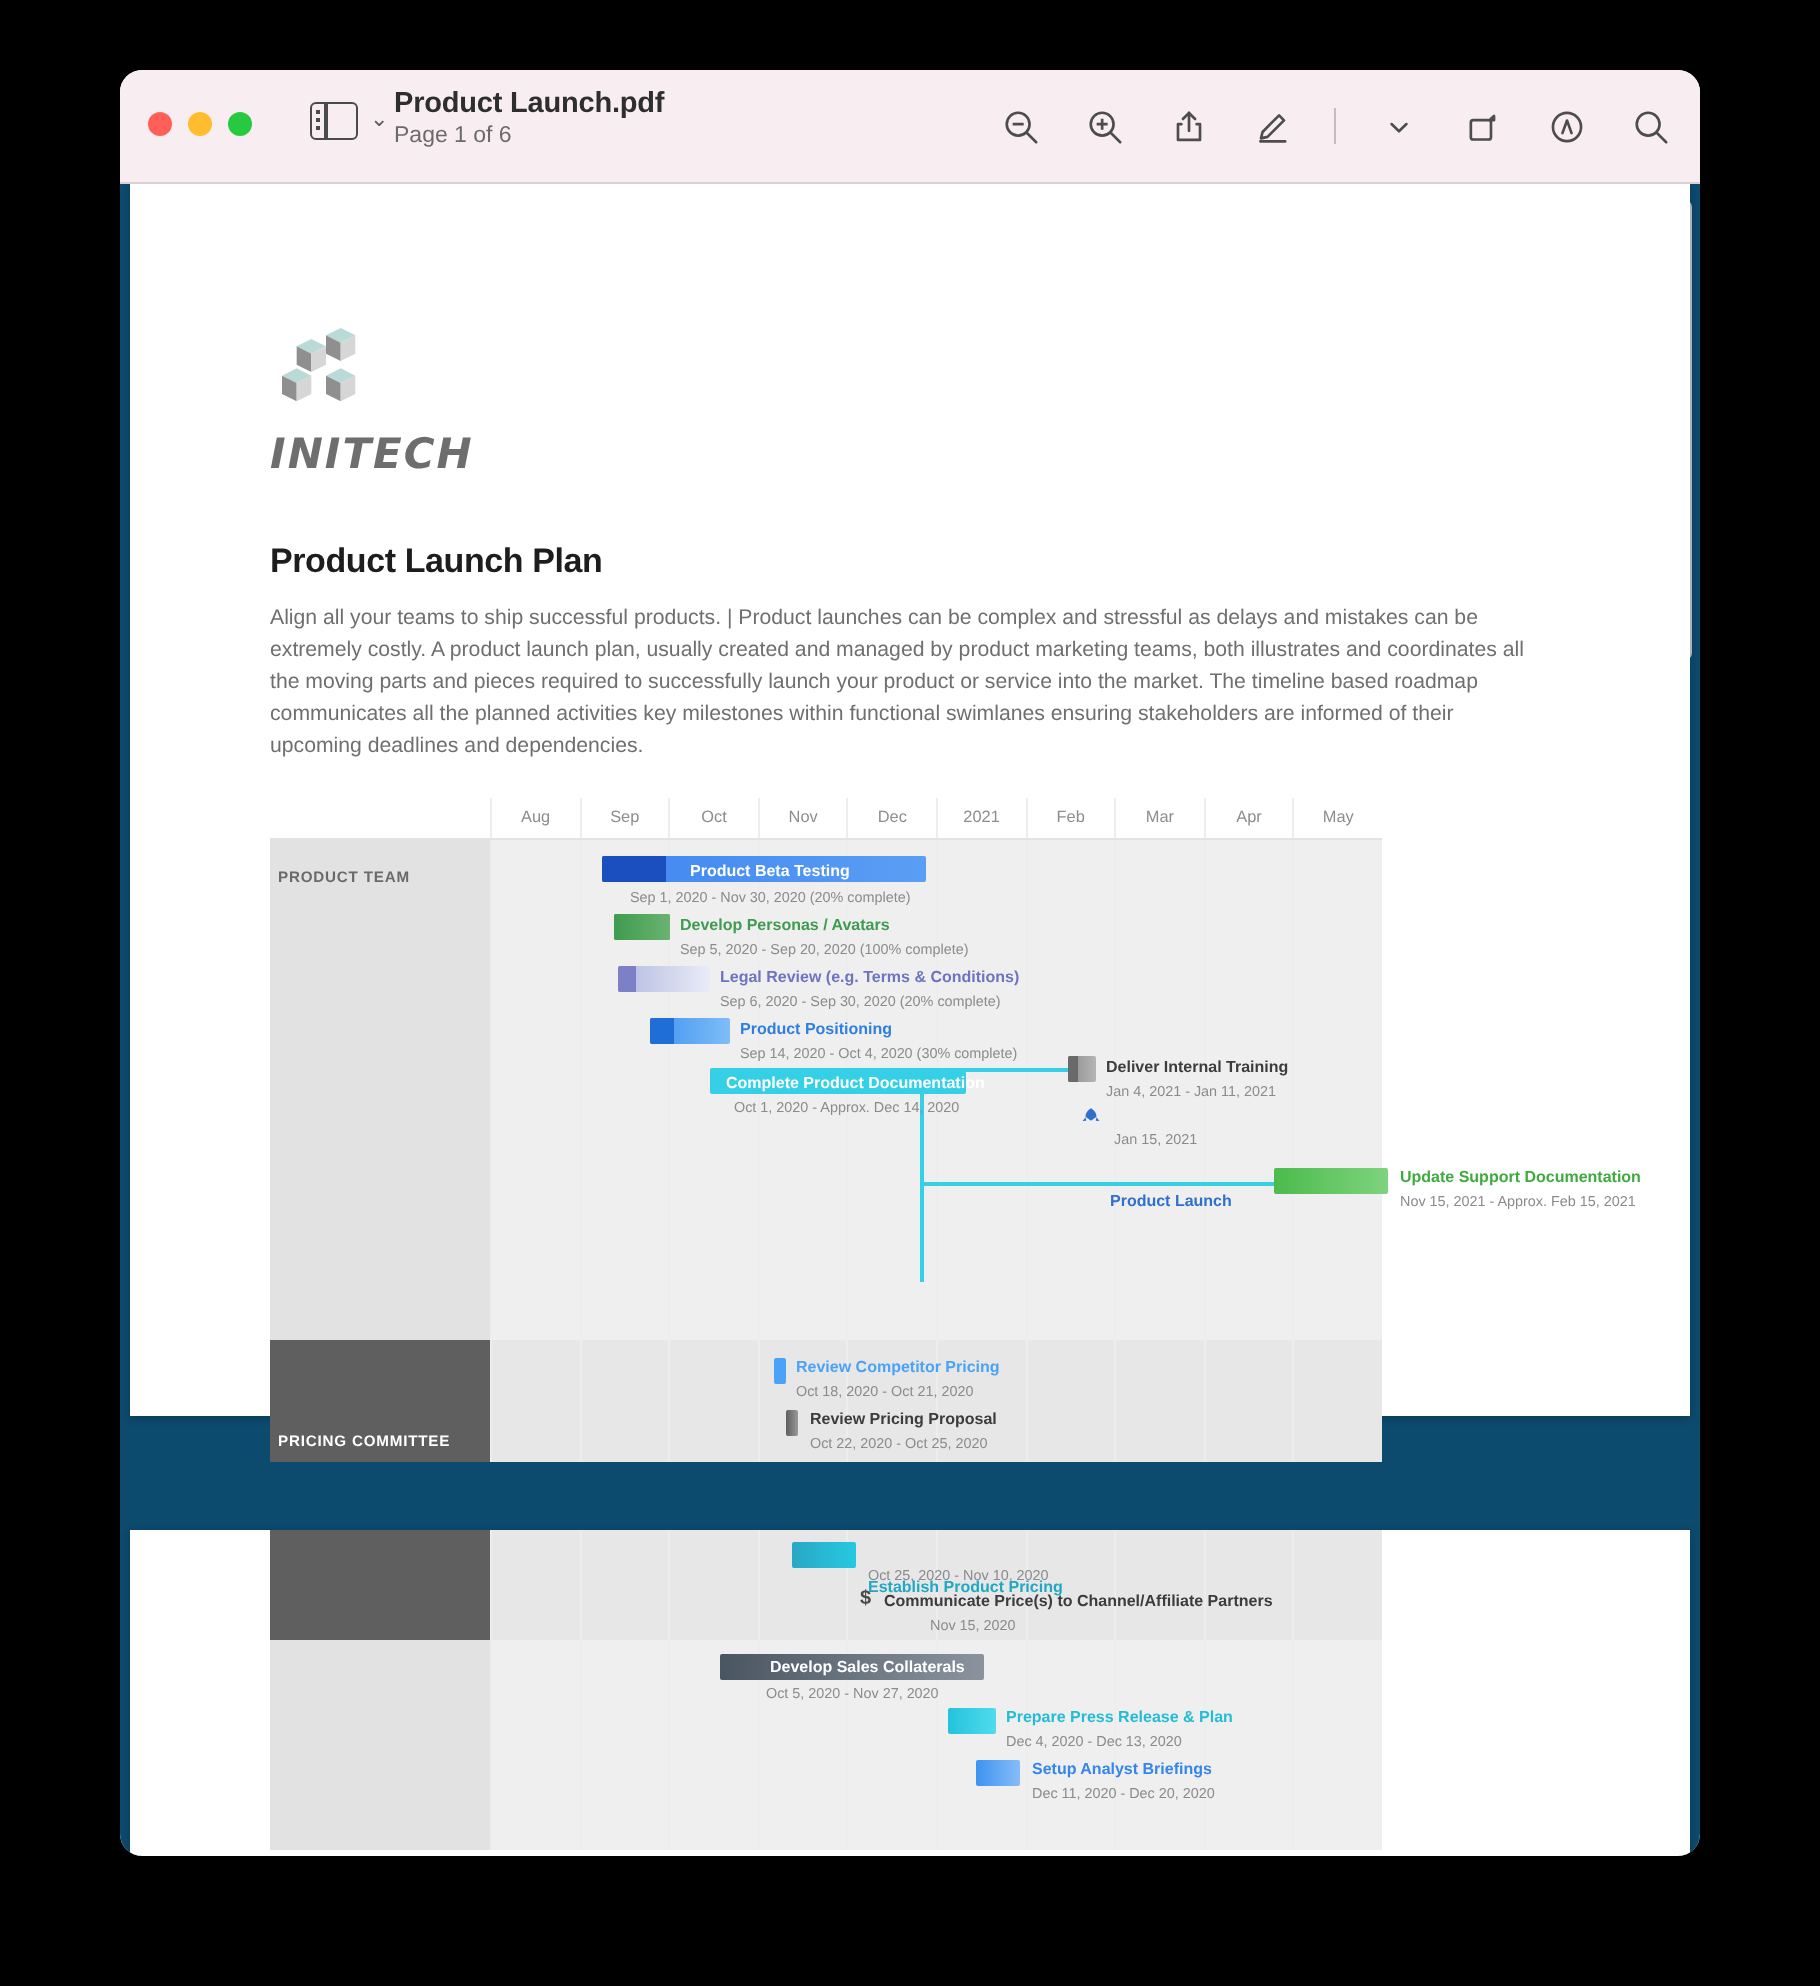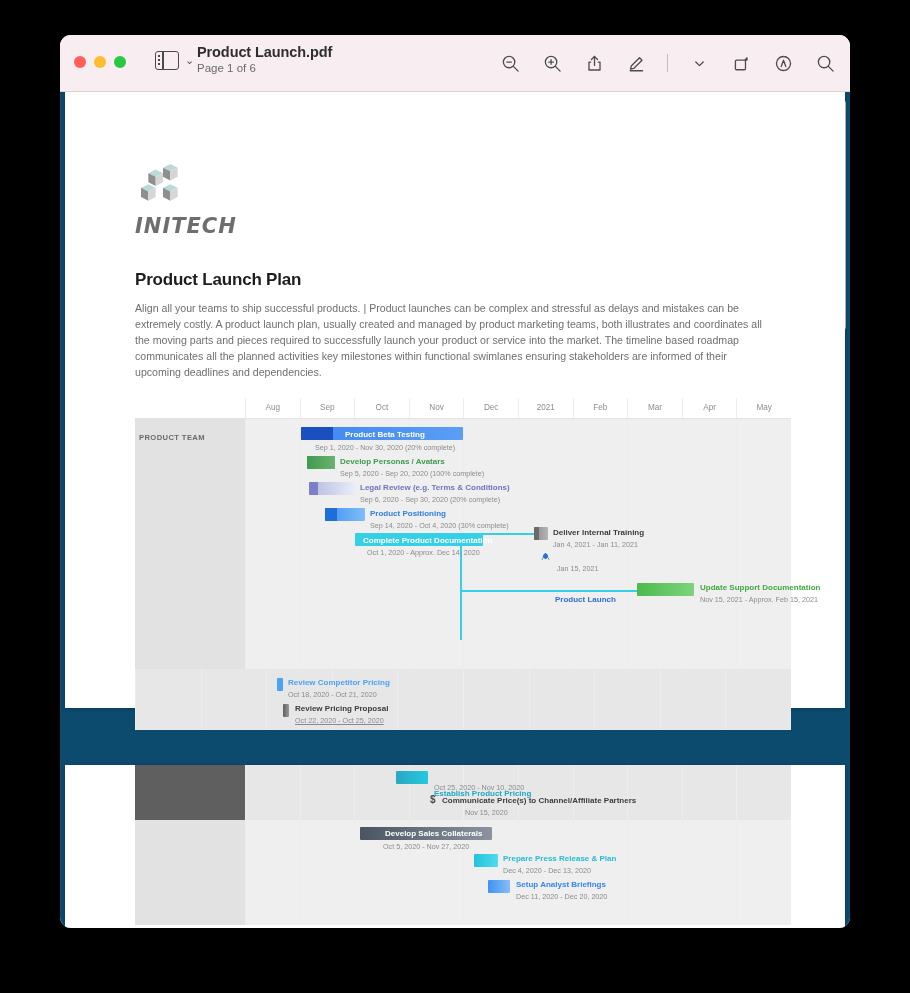--- a/index.html
+++ b/index.html
@@ -51,21 +51,21 @@
   
   .doc-pad{padding:0 70px;}
   .logo{padding-top:72px;}
   .logo-mark{width:56px;height:44px;}
   .logo-word{font-family:"DejaVu Sans",sans-serif;font-style:italic;font-weight:bold;
              font-size:21px;letter-spacing:1px;color:#6e6e6e;margin-top:2px;}
   h1.plan-title{font-size:17px;color:#1d1d1d;margin:32px 0 10px 0;letter-spacing:-.2px;}
   p.plan-body{font-size:10.6px;line-height:1.52;color:#6f6f6f;margin:0;}
 
   
-  .gantt{position:relative;margin-top:18px;width:656px;}
+  .gantt{position:relative;margin-top:18px;width:556px;}
   .months{display:flex;height:20px;border-bottom:1px solid #e3e3e3;}
   .month-spacer{width:110px;flex:none;background:#fff;}
   .month{flex:1;text-align:center;font-size:8.2px;color:#8d8d8d;
          line-height:20px;border-left:1px solid #ededed;}
 
   .lane{position:relative;display:flex;}
   .lane-label{width:110px;flex:none;position:relative;}
   .lane-label span{position:absolute;font-size:7.6px;font-weight:bold;letter-spacing:.4px;}
   .lane-body{flex:1;position:relative;}
   .grid{position:absolute;inset:0;display:flex;}
@@ -292,20 +292,23 @@
 
               <div class="task">
                 <div class="bar" style="left:392px;top:164px;width:57px;background:linear-gradient(90deg,#4cbb4c,#7ed37e);"></div>
                 <div class="tlabel" style="left:455px;top:164px;color:#3faa3f;">Update Support Documentation</div>
                 <div class="tdate" style="left:455px;top:176px;">Nov 15, 2021 - Approx. Feb 15, 2021</div>
               </div>
             </div>
           </div>
 
           <div class="lane lane-dark" style="height:61px;">
+            <div class="lane-label">
+              <span>PRICING COMMITTEE</span>
+            </div>
             <div class="lane-body">
               <div class="grid">
                 <div class="gcol"></div>
                   <div class="gcol"></div>
                   <div class="gcol"></div>
                   <div class="gcol"></div>
                 <div class="gcol"></div>
                   <div class="gcol"></div>
                   <div class="gcol"></div>
                   <div class="gcol"></div>
@@ -315,21 +318,21 @@
 
               <div class="task">
                 <div class="bar" style="left:142px;top:9px;width:6px;background:#4aa3f7;"></div>
                 <div class="tlabel" style="left:153px;top:9px;color:#4aa3f7;">Review Competitor Pricing</div>
                 <div class="tdate" style="left:153px;top:21px;">Oct 18, 2020 - Oct 21, 2020</div>
               </div>
 
               <div class="task">
                 <div class="bar" style="left:148px;top:35px;width:6px;background:linear-gradient(90deg,#5e5e5e,#9a9a9a);"></div>
                 <div class="tlabel" style="left:160px;top:35px;color:#3c3c3c;">Review Pricing Proposal</div>
-                <div class="tdate" style="left:160px;top:47px;text-decoration:underline;">Oct 22, 2020 - Oct 25, 2020</div>
+                <div class="tdate" style="left:160px;top:47px;">Oct 22, 2020 - Oct 25, 2020</div>
               </div>
             </div>
           </div>
         </div>
       </div>
     </div>
 
     <div class="page" id="page2">
       <div class="doc-pad">
         <div class="gantt" style="margin-top:57px;">

